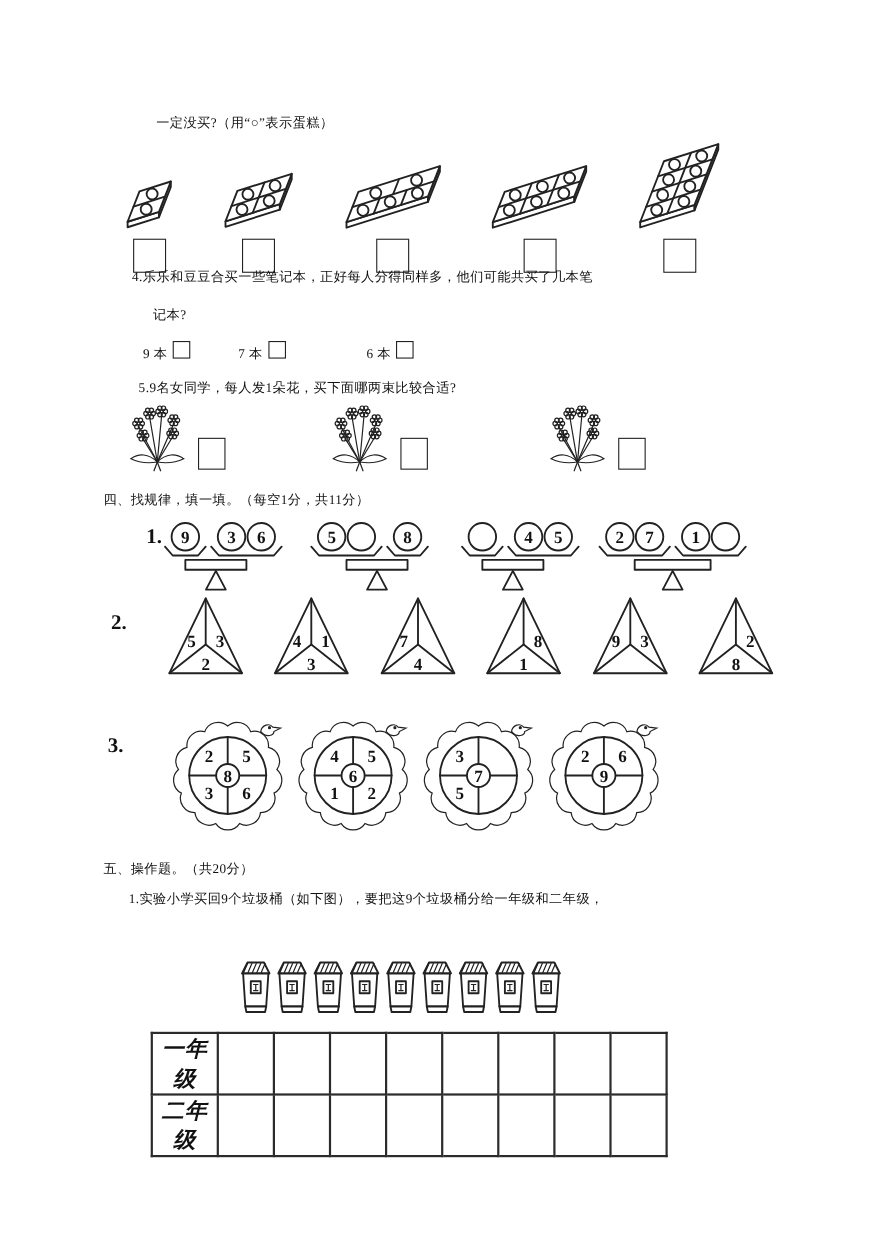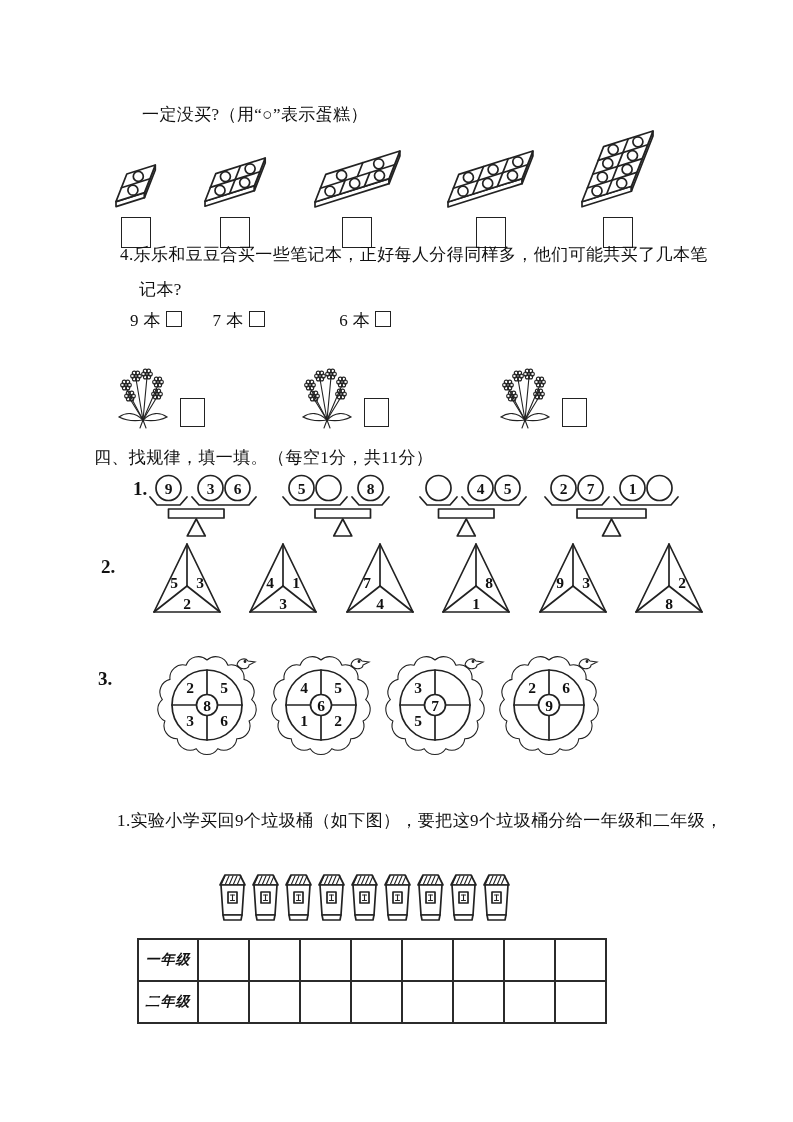--- a/index.html
+++ b/index.html
@@ -1,18 +1,18 @@
 <!DOCTYPE html>
 <html><head>
 <meta charset="utf-8">
 <style>
   html,body{margin:0;padding:0;background:#e8e8e8}
   .page{position:relative;width:793px;height:1122px;background:#fff;margin:0 auto;
         font-family:"Liberation Serif","DejaVu Serif",serif;color:#111;overflow:hidden}
-  .t{position:absolute;font-size:17px;line-height:1.25;letter-spacing:.4px;white-space:nowrap}
+  .t{position:absolute;font-size:12px;line-height:1.25;letter-spacing:.4px;white-space:nowrap}
   .b{font-weight:normal}
   .itemnum{position:absolute;font-size:19px;font-weight:bold}
   
   .ln{fill:#fff;stroke:#222;stroke-width:1.7;stroke-linejoin:round}
   .lnn{fill:none;stroke:#222;stroke-width:1.7;stroke-linejoin:round;stroke-linecap:round}
   .thin{fill:none;stroke:#222;stroke-width:1.1;stroke-linecap:round}
   .num{font-family:"Liberation Serif","DejaVu Serif",serif;font-size:15.5px;text-anchor:middle;fill:#111;font-weight:bold}
   
   #trays{position:absolute;left:112px;top:138px;width:545px;height:110px;
          display:flex;justify-content:space-between;align-items:flex-end}
@@ -26,21 +26,21 @@
   .fbox{width:23px;height:27px;border:1.6px solid #222;margin:0 0 3px 10px;background:#fff}
   
   #scales{position:absolute;left:0;top:473px;width:793px;height:70px}
   #tris{position:absolute;left:150px;top:541px;width:556px;display:flex;justify-content:space-between}
   #wheels{position:absolute;left:155px;top:653px;display:flex;gap:10px}
   
   #bins{position:absolute;left:217px;top:872px;display:flex;gap:2px;align-items:flex-end}
   
   #grid{position:absolute;left:137px;top:938px;border-collapse:collapse;background:#fff}
   #grid td{border:2px solid #2b2b2b;width:49px;height:40px;padding:0}
-  #grid td.lbl{width:58px;text-align:center;font-size:14px;font-style:italic;
+  #grid td.lbl{width:58px;text-align:center;font-size:20px;font-style:italic;
                font-family:"DejaVu Sans","Liberation Sans",sans-serif;font-weight:bold;letter-spacing:1px}
 </style>
 </head>
 <body>
 
 <div class="page">
 
   <div class="t" style="left:142px;top:104px">一定没买?（用“○”表示蛋糕）</div>
   <div id="trays">
       <div class="tray-item">
@@ -127,24 +127,25 @@
           <circle class="lnn" cx="43.7" cy="56.2" r="5"></circle>
         </svg>
         <div class="sq"></div>
       </div>
     </div>
 
   <div class="t" style="left:120px;top:244px">4.乐乐和豆豆合买一些笔记本，正好每人分得同样多，他们可能共买了几本笔</div>
   <div class="t" style="left:139px;top:279px">记本?</div>
   <div class="t" style="left:130px;top:310px">
     <span class="opt"><span>9 本</span><span class="box"></span></span>
-    <span class="opt" style="margin-left:26px"><span>7 本</span><span class="box"></span></span>
+    <span class="opt" style="margin-left:40px"><span>7 本</span><span class="box"></span></span>
     <span class="opt" style="margin-left:70px"><span>6 本</span><span class="box"></span></span>
   </div>
 
+  <div class="t" style="left:126px;top:345px">5.9名女同学，每人发1朵花，买下面哪两束比较合适?</div>
   <div id="flowers">
       <div class="fgroup" style="left:116px">
         <svg width="54" height="62" viewBox="0 0 54 62">
           <line class="thin" x1="27" y1="52" x2="10" y2="20"></line>
           <line class="thin" x1="27" y1="52" x2="20" y2="11"></line>
           <line class="thin" x1="27" y1="52" x2="31" y2="9"></line>
           <line class="thin" x1="27" y1="52" x2="42" y2="17"></line>
           <line class="thin" x1="27" y1="52" x2="14" y2="31"></line>
           <line class="thin" x1="27" y1="52" x2="41" y2="29"></line>
           <circle class="thin" cx="13.3" cy="17.0" r="2"></circle>
@@ -475,20 +476,21 @@
         <text class="num" x="52" y="57.5">9</text>
         <text class="num" x="35" y="40">2</text>
         <text class="num" x="69" y="40">6</text>
         <g class="thin" transform="translate(80,2)">
           <path d="M2,10 C3,4 10,2 13,6 L20,7 L14,10 C14,14 7,15 4,12 Z"></path>
           <circle cx="10" cy="6.5" r="0.9" fill="#222"></circle>
         </g>
       </svg>
     </div>
 
+  <div class="t b" style="left:94px;top:783px">五、操作题。（共20分）</div>
   <div class="t" style="left:117px;top:810px">1.实验小学买回9个垃圾桶（如下图），要把这9个垃圾桶分给一年级和二年级，</div>
   <div id="bins">
       <svg width="31" height="50" viewBox="0 0 31 50">
         <polygon class="ln" points="3,13 8,3 23,3 28,13"></polygon>
         <line class="thin" x1="8" y1="4" x2="4.5" y2="12"></line>
         <line class="thin" x1="12" y1="4" x2="8.5" y2="12"></line>
         <line class="thin" x1="16" y1="4" x2="12.5" y2="12"></line>
         <line class="thin" x1="20" y1="4" x2="16.5" y2="12"></line>
         <line class="thin" x1="24" y1="4" x2="20.5" y2="12"></line>
         <polygon class="ln" points="4,13 27,13 25,43 6,43"></polygon>

